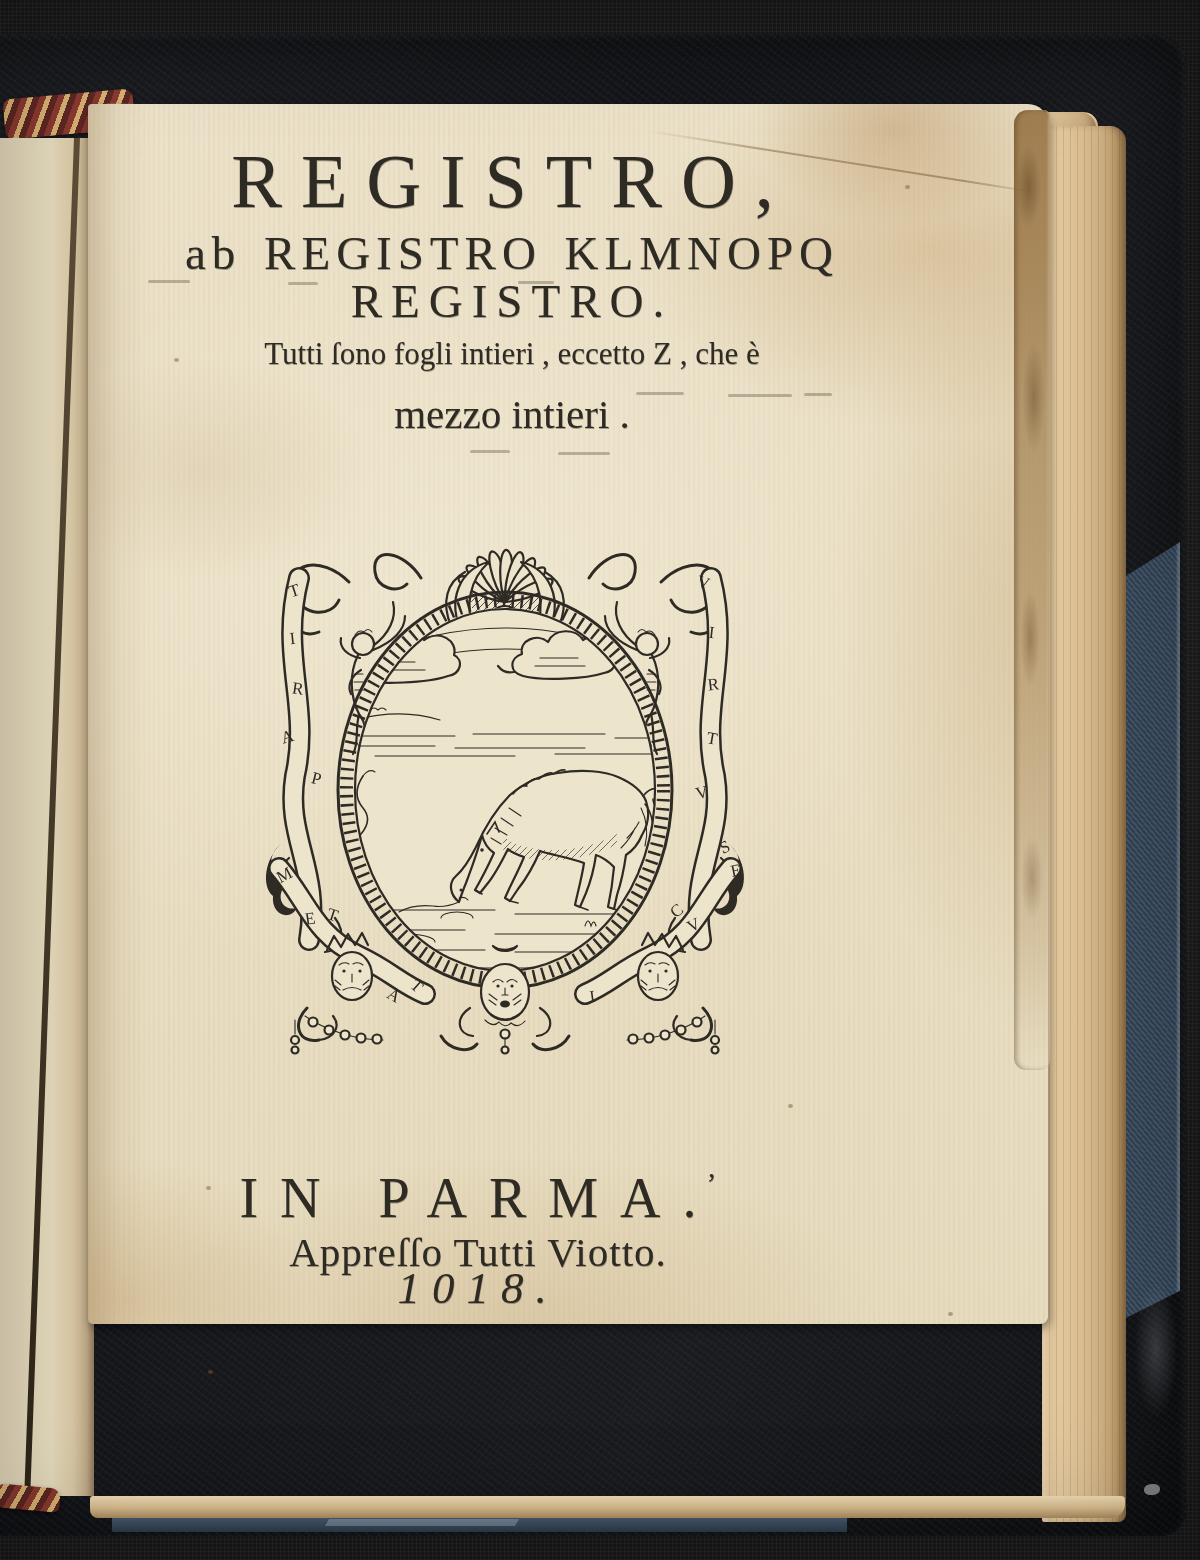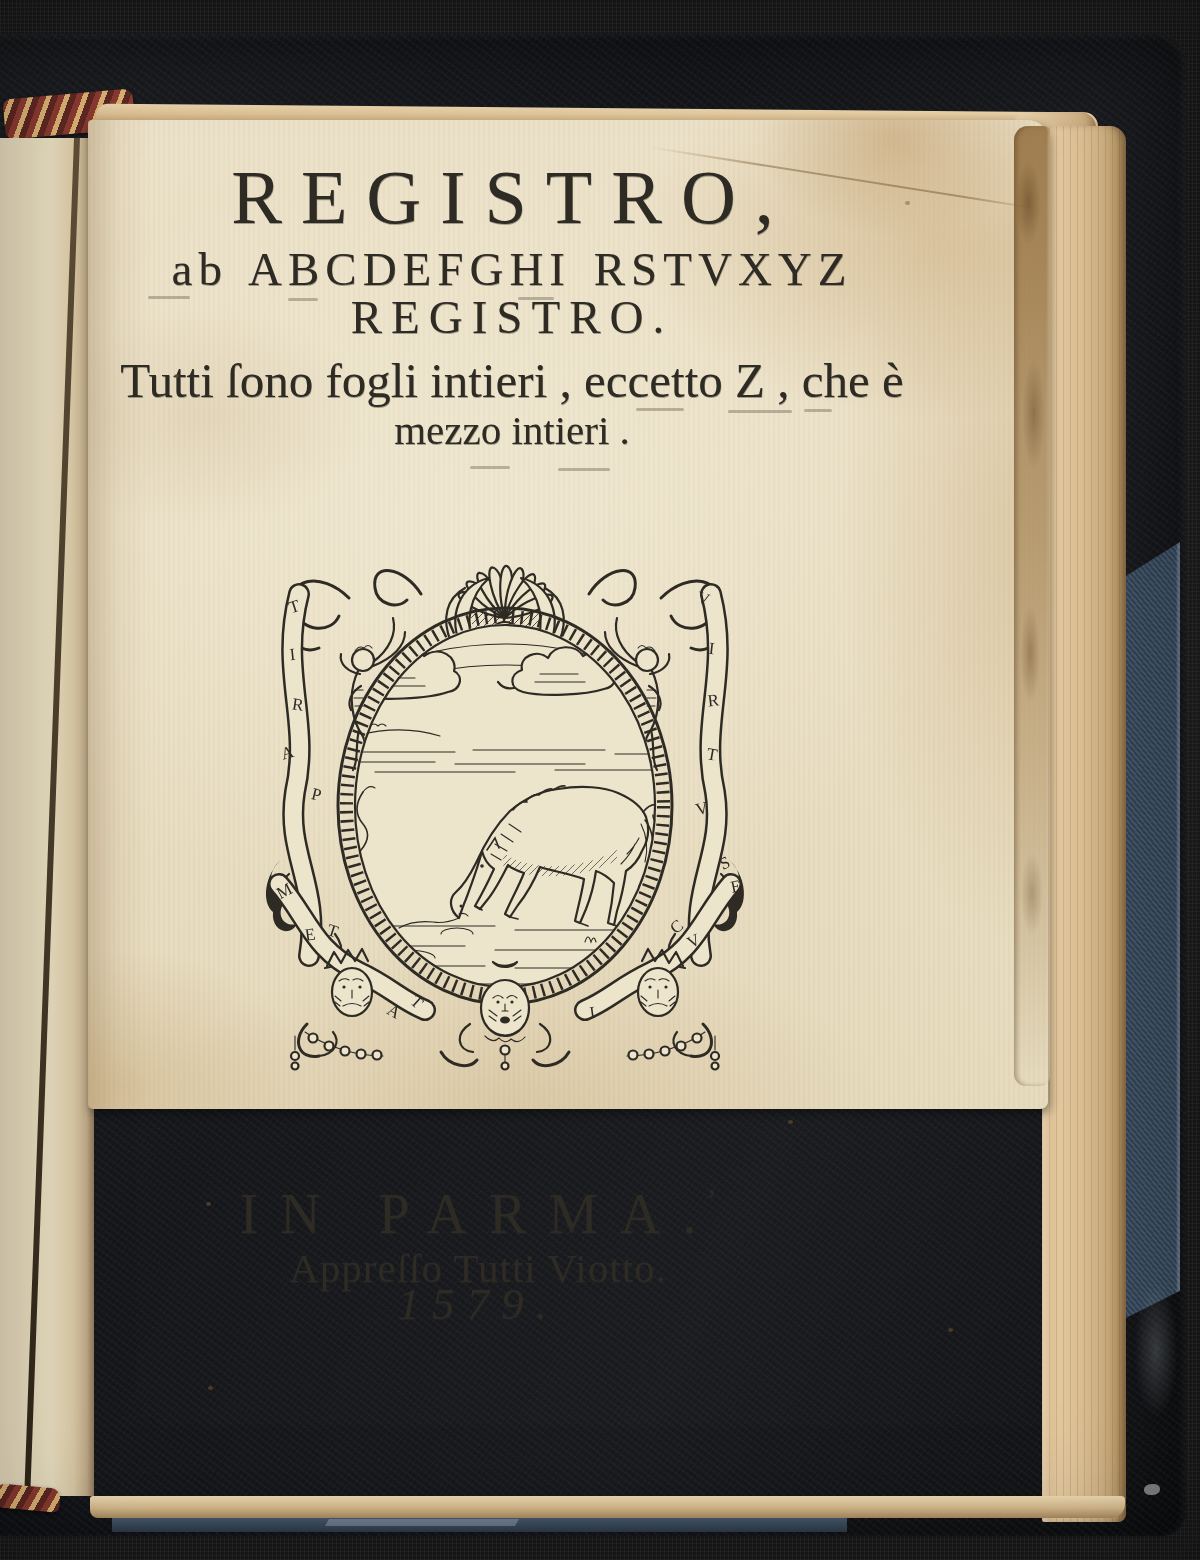--- a/index.html
+++ b/index.html
@@ -54,21 +54,21 @@
     background:linear-gradient(135deg,#ecd9b4,#c9a97c 60%,#96744c);
     border-radius:10px 16px 8px 30px;box-shadow:inset -4px -6px 8px rgba(90,60,30,.45)}
   .pages-r{position:absolute;left:1042px;top:126px;width:84px;height:1396px;z-index:4;
     background:repeating-linear-gradient(90deg,rgba(105,75,40,.18) 0 1.5px,transparent 1.5px 7px),
       linear-gradient(90deg,#caa876 0,#e2c89e 18%,#dcc094 45%,#cfb184 70%,#b2905f 100%);
     border-radius:2px 16px 8px 2px;
     box-shadow:inset 14px 0 10px -8px rgba(255,248,230,.5), inset -8px 0 8px -4px rgba(60,40,20,.5)}
   .pages-b{position:absolute;left:90px;top:1496px;width:1035px;height:22px;z-index:4;
     background:linear-gradient(180deg,#ecd9b2,#d5b98c 55%,#a98a5e);border-radius:3px 4px 14px 8px}
 
-  .leaf{position:absolute;left:88px;top:120px;width:960px;height:989px;z-index:5;
+  .leaf{position:absolute;left:88px;top:104px;width:960px;height:1220px;z-index:5;
     border-radius:4px 20px 8px 5px;
     box-shadow:2px 4px 10px rgba(0,0,0,.4);
     background:
       radial-gradient(420px 260px at 88% 12%,rgba(190,150,95,.38),transparent 70%),
       radial-gradient(300px 600px at 100% 42%,rgba(185,145,90,.30),transparent 70%),
       radial-gradient(200px 140px at 84% 2%,rgba(170,125,70,.35),transparent 70%),
       radial-gradient(260px 200px at 4% 98%,rgba(180,140,85,.30),transparent 70%),
       radial-gradient(520px 240px at 45% 100%,rgba(175,135,80,.22),transparent 70%),
       radial-gradient(240px 160px at 12% 30%,rgba(160,120,70,.12),transparent 70%),
       radial-gradient(700px 520px at 40% 42%,rgba(255,252,240,.28),transparent 75%),
@@ -88,21 +88,21 @@
     background:linear-gradient(90deg,transparent,rgba(125,95,55,.5) 30%,rgba(125,95,55,.55) 80%,transparent);
     transform:rotate(9deg);transform-origin:left center}
 
   .print-block{position:absolute;left:0;top:0;width:848px;color:var(--ink)}
   .imprint{position:absolute;left:-34px;top:0;width:848px;color:var(--ink)}
   .line{position:absolute;left:0;width:100%;text-align:center;white-space:nowrap;
         text-shadow:.5px .7px .6px rgba(46,42,36,.38)}
   .title{top:34px;font-size:76px;letter-spacing:19px}
   .alpha1{top:122px;font-size:47px;letter-spacing:6px;word-spacing:5px}
   .alpha2{top:170px;font-size:47px;letter-spacing:9px}
-  .note1{top:232px;font-size:49px}
+  .note1{top:232px;font-size:31px}
   .note2{top:286px;font-size:41px}
   .place{top:1062px;font-size:56px;letter-spacing:22px}
   .mark{font-size:30px;letter-spacing:0;margin-left:-12px;vertical-align:24px}
   .publisher{top:1124px;font-size:41px;letter-spacing:1px}
   .year{top:1158px;font-size:45px;font-style:italic;letter-spacing:12px}
 
   .smudge{position:absolute;height:3px;background:rgba(70,60,45,.32);border-radius:2px}
   .speck{position:absolute;width:5px;height:4px;border-radius:50%;background:rgba(125,92,52,.5)}
 
   #device{position:absolute;left:167px;top:434px;width:500px;height:517px}
@@ -141,21 +141,21 @@
 <div class="corner-curl"></div>
 <div class="pages-r"></div>
 <div class="pages-b"></div>
 
 <div class="leaf">
   <div class="damage"></div>
   <div class="fold-line"></div>
 
   <div class="print-block">
     <div class="line title">REGISTRO,</div>
-    <div class="line alpha1">ab ABCDEFGHI RSTVXYZ</div>
+    <div class="line alpha1">ab REGISTRO KLMNOPQ</div>
     <div class="line alpha2">REGISTRO.</div>
     <div class="line note1">Tutti ſono fogli intieri , eccetto Z , che è</div>
     <div class="line note2">mezzo intieri .</div>
   </div>
 
   <svg id="device" viewBox="0 0 500 517" xmlns="http://www.w3.org/2000/svg">
     <defs>
       <pattern id="dh" width="7" height="7" patternUnits="userSpaceOnUse">
         <path d="M0 7 L7 0" stroke="#2E2A24" stroke-width="0.8" fill="none"></path>
       </pattern>
@@ -372,21 +372,21 @@
         <text x="456" y="206" transform="rotate(10 456 206)" class="motto-letter">T</text>
         <text x="448" y="260" transform="rotate(-12 448 260)" class="motto-letter">V</text>
       </g>
   </svg>
 
   <div class="imprint">
     <div class="line place">
       <span>IN PARMA.</span><span class="mark">’</span>
     </div>
     <div class="line publisher">Appreſſo Tutti Viotto.</div>
-    <div class="line year">1579.</div>
+    <div class="line year">1018.</div>
   </div>
 
   <div class="smudge" style="left:60px;top:176px;width:42px"></div>
   <div class="smudge" style="left:200px;top:178px;width:30px"></div>
   <div class="smudge" style="left:430px;top:177px;width:36px"></div>
   <div class="smudge" style="left:548px;top:288px;width:48px"></div>
   <div class="smudge" style="left:640px;top:290px;width:64px"></div>
   <div class="smudge" style="left:716px;top:289px;width:28px"></div>
   <div class="smudge" style="left:382px;top:346px;width:40px"></div>
   <div class="smudge" style="left:470px;top:348px;width:52px"></div>

